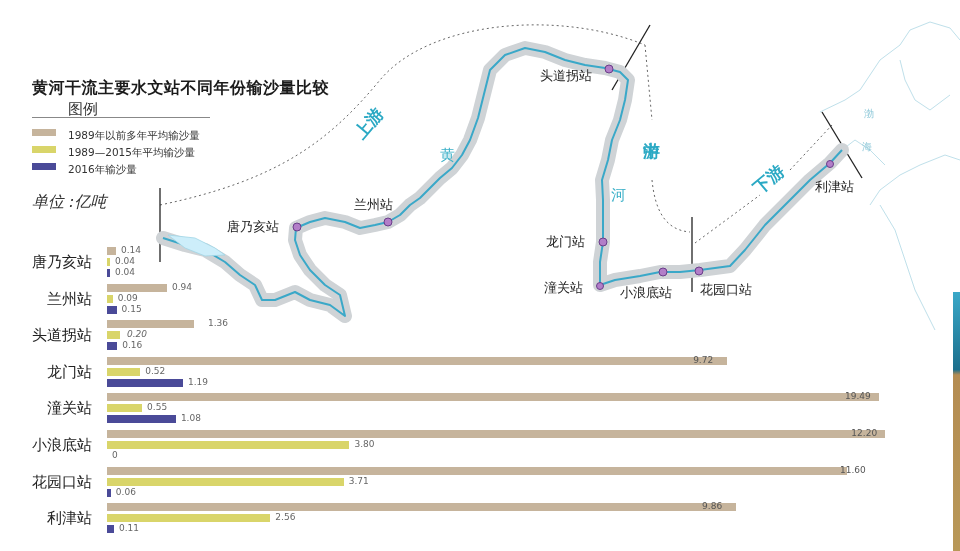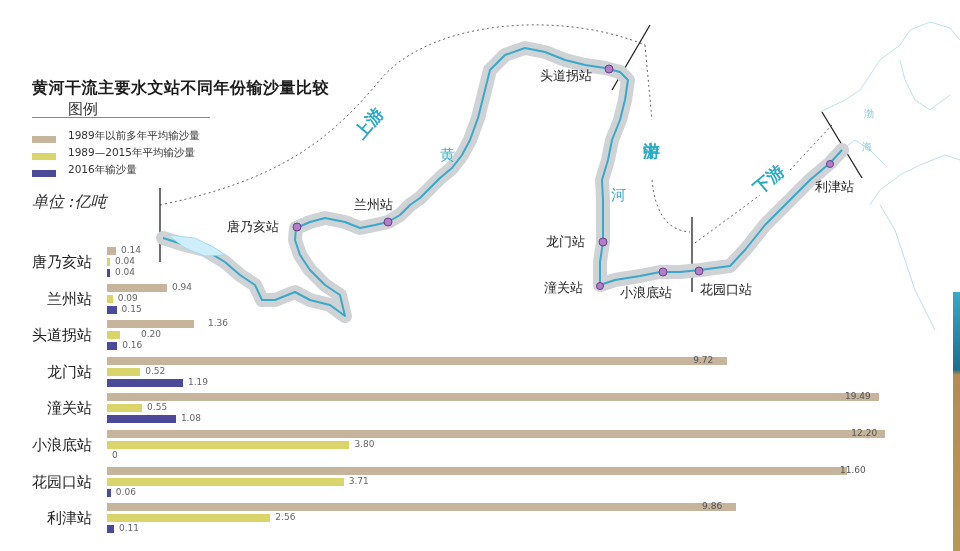--- a/index.html
+++ b/index.html
@@ -1,21 +1,21 @@
 <!DOCTYPE html>
 <html><head>
 <meta charset="utf-8">
 <style>
   html,body{margin:0;padding:0;background:#fff;}
   body{width:960px;height:551px;position:relative;overflow:hidden;font-family:"DejaVu Sans",sans-serif;color:#222;}
   .abs{position:absolute;}
   #title{left:32px;top:58px;font-size:16px;font-weight:bold;letter-spacing:0.5px;color:#1a1a1a;white-space:nowrap;margin-top:20px;}
   #legend-title{left:68px;top:100px;font-size:15px;color:#333;}
   #legend-rule{left:32px;top:117px;width:178px;height:1px;background:#888;}
-  .leg-row{position:absolute;left:32px;display:flex;align-items:flex-end;font-size:10.5px;color:#333;white-space:nowrap;}
+  .leg-row{position:absolute;left:32px;display:flex;align-items:flex-start;font-size:10.5px;color:#333;white-space:nowrap;}
   .leg-sw{width:24px;height:7px;margin-right:12px;}
   #unit{left:32px;top:192px;font-size:16px;color:#333;font-style:italic;}
   #map{left:0;top:0;width:960px;height:551px;}
   .station-label{position:absolute;font-size:13px;color:#222;white-space:nowrap;}
   .region-label{position:absolute;color:#2ba9c4;font-weight:bold;font-size:17px;font-family:"DejaVu Serif",serif;}
   .river-char{position:absolute;color:#3bb0c8;font-size:15px;font-family:"DejaVu Serif",serif;}
   .sea-char{position:absolute;color:#8cc7d8;font-size:10px;font-family:"DejaVu Serif",serif;}
   .row-label{position:absolute;left:0;width:92px;text-align:right;font-size:15px;color:#222;white-space:nowrap;}
   .bar{position:absolute;left:107px;}
   .bar-val{position:absolute;font-size:9px;color:#666;white-space:nowrap;}
@@ -116,21 +116,21 @@
     <div class="bar" style="top: 283.6px; height: 8px; width: 59.972px; background: rgb(198, 180, 156);"></div>
     <div class="bar-val" style="left: 171.972px; top: 281.6px;">0.94</div>
     <div class="bar" style="top: 294.6px; height: 8px; width: 5.742px; background: rgb(217, 213, 106);"></div>
     <div class="bar-val" style="left: 117.742px; top: 292.6px;">0.09</div>
     <div class="bar" style="top: 305.6px; height: 8px; width: 9.57px; background: rgb(74, 74, 152);"></div>
     <div class="bar-val" style="left: 121.57px; top: 303.6px;">0.15</div>
     <div class="row-label" style="top: 326.2px;">头道拐站</div>
     <div class="bar" style="top: 320.2px; height: 8px; width: 86.768px; background: rgb(198, 180, 156);"></div>
     <div class="bar-val" style="left: 208px; top: 318.2px; text-align: center;">1.36</div>
     <div class="bar" style="top: 331.2px; height: 8px; width: 12.76px; background: rgb(217, 213, 106);"></div>
-    <div class="bar-val" style="left: 141px; top: 329.2px;">0.20</div>
+    <div class="bar-val" style="left: 127px; top: 329.2px; font-style: italic;">0.20</div>
     <div class="bar" style="top: 342.2px; height: 8px; width: 10.208px; background: rgb(74, 74, 152);"></div>
     <div class="bar-val" style="left: 122.208px; top: 340.2px;">0.16</div>
     <div class="row-label" style="top: 362.8px;">龙门站</div>
     <div class="bar" style="top: 356.8px; height: 8px; width: 620.136px; background: rgb(198, 180, 156);"></div>
     <div class="bar-val-in" style="left: 693.136px; top: 354.8px;">9.72</div>
     <div class="bar" style="top: 367.8px; height: 8px; width: 33.176px; background: rgb(217, 213, 106);"></div>
     <div class="bar-val" style="left: 145.176px; top: 365.8px;">0.52</div>
     <div class="bar" style="top: 378.8px; height: 8px; width: 75.922px; background: rgb(74, 74, 152);"></div>
     <div class="bar-val" style="left: 187.922px; top: 376.8px;">1.19</div>
     <div class="row-label" style="top: 399.4px;">潼关站</div>

